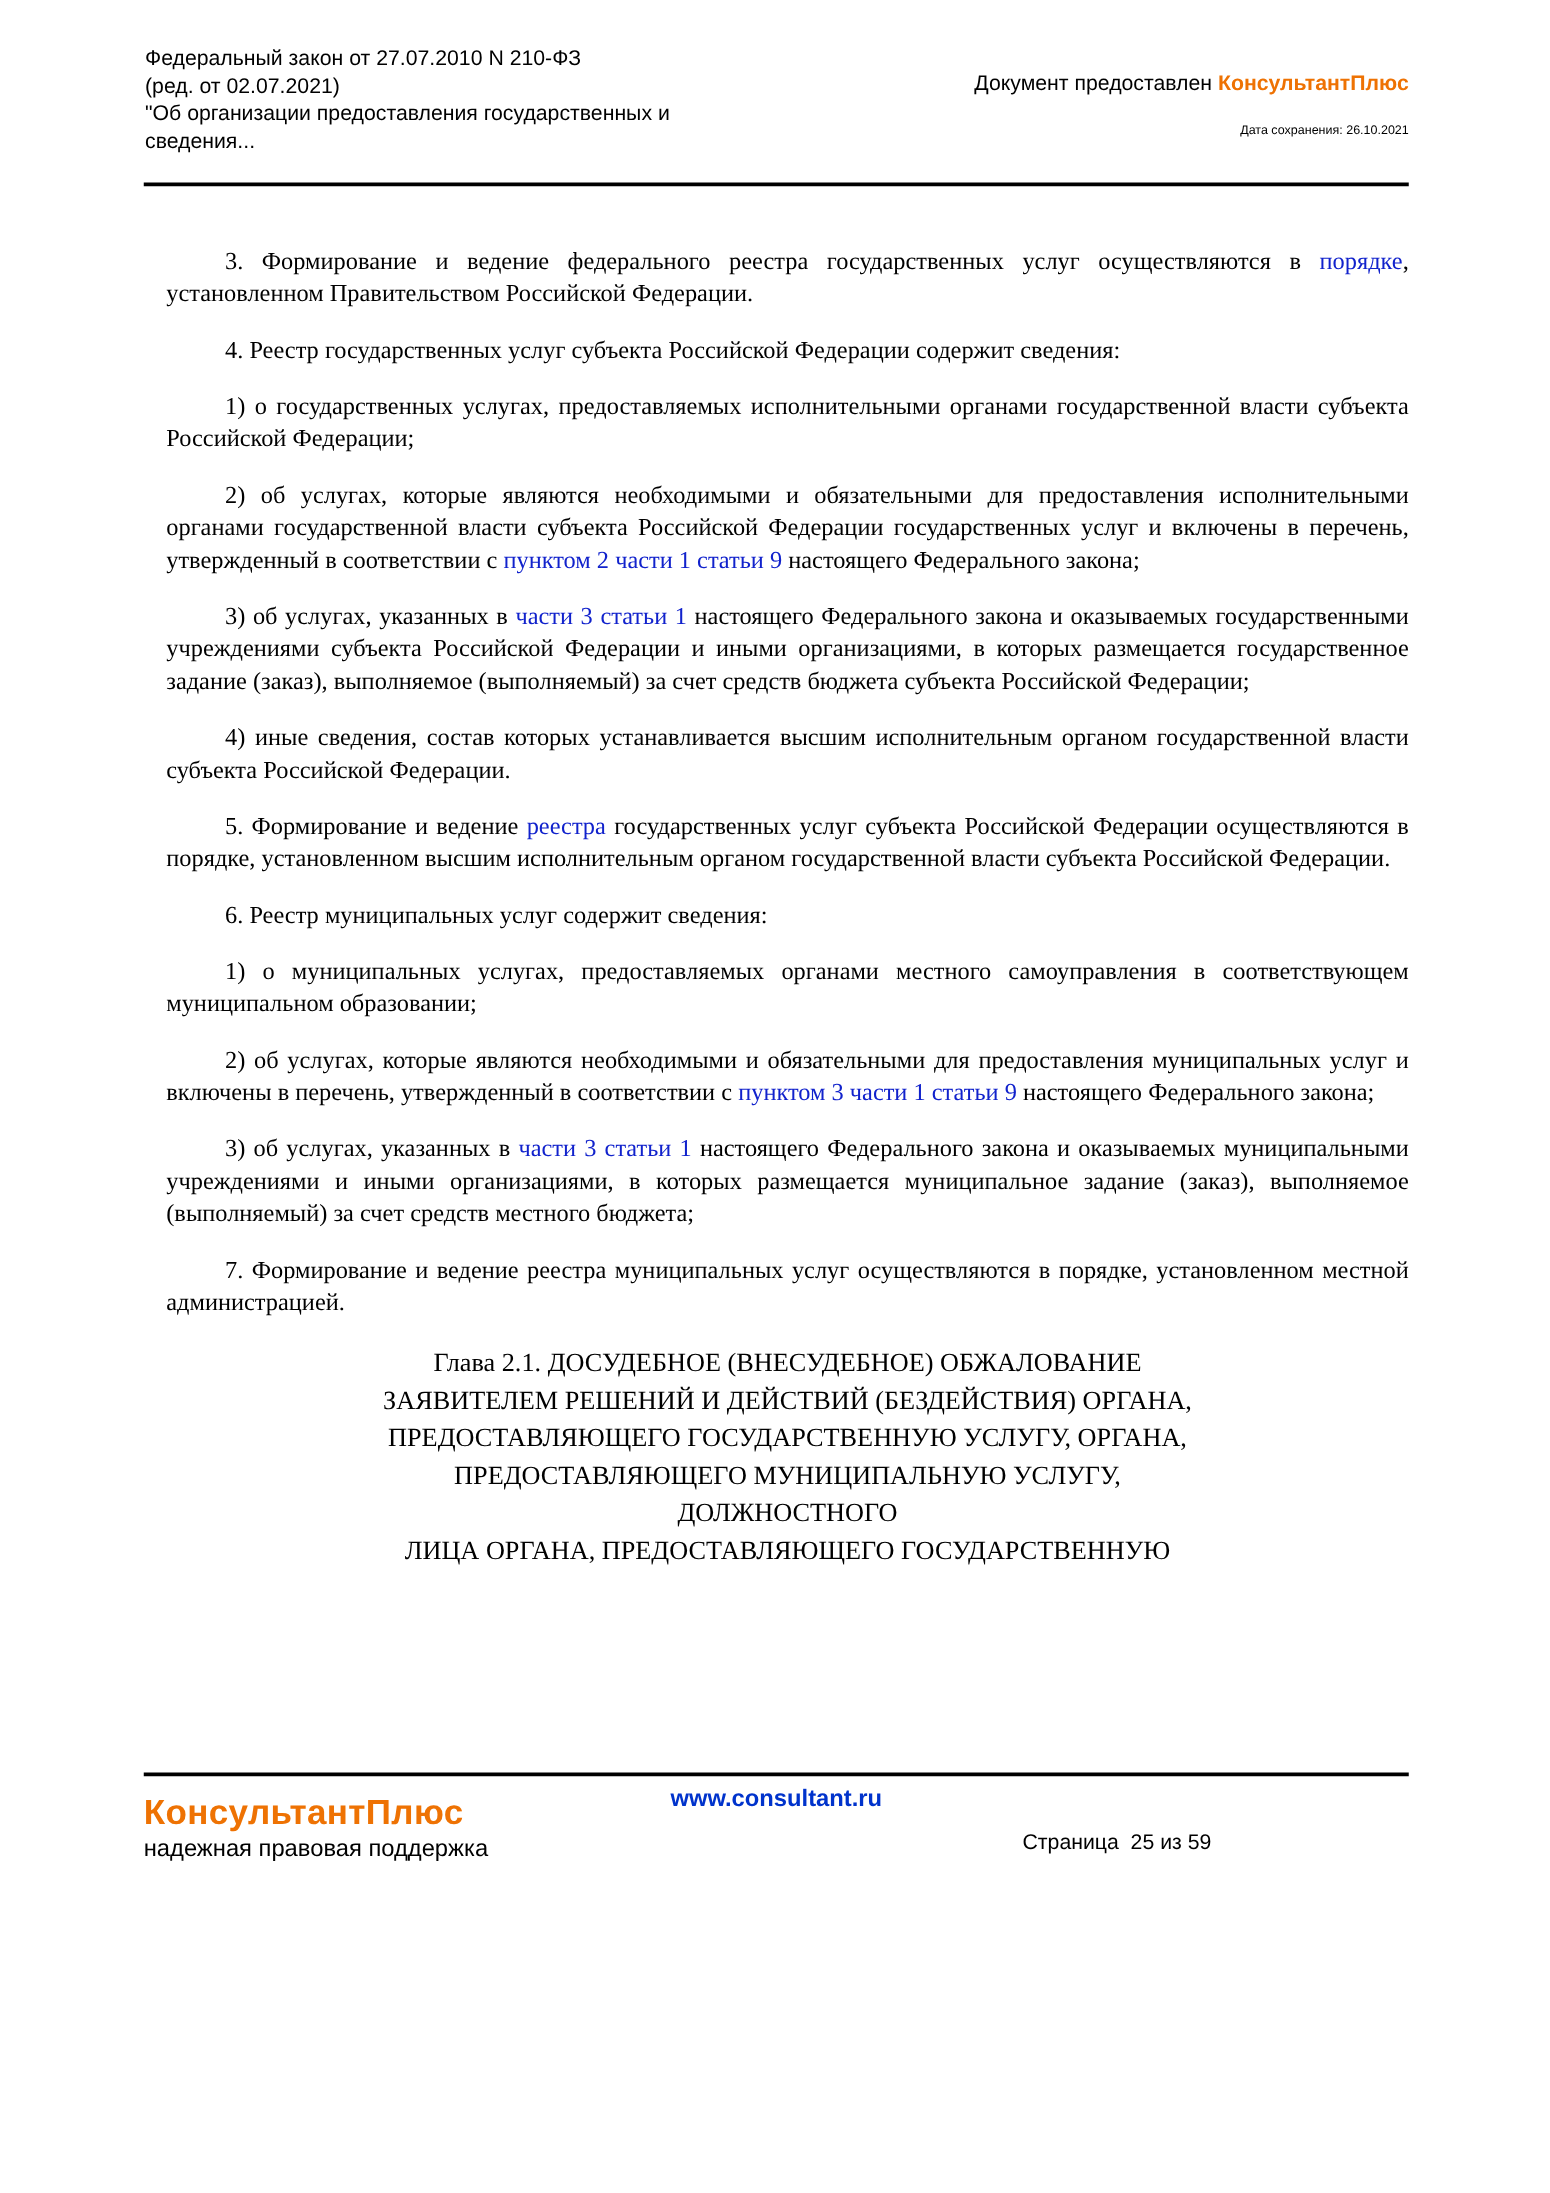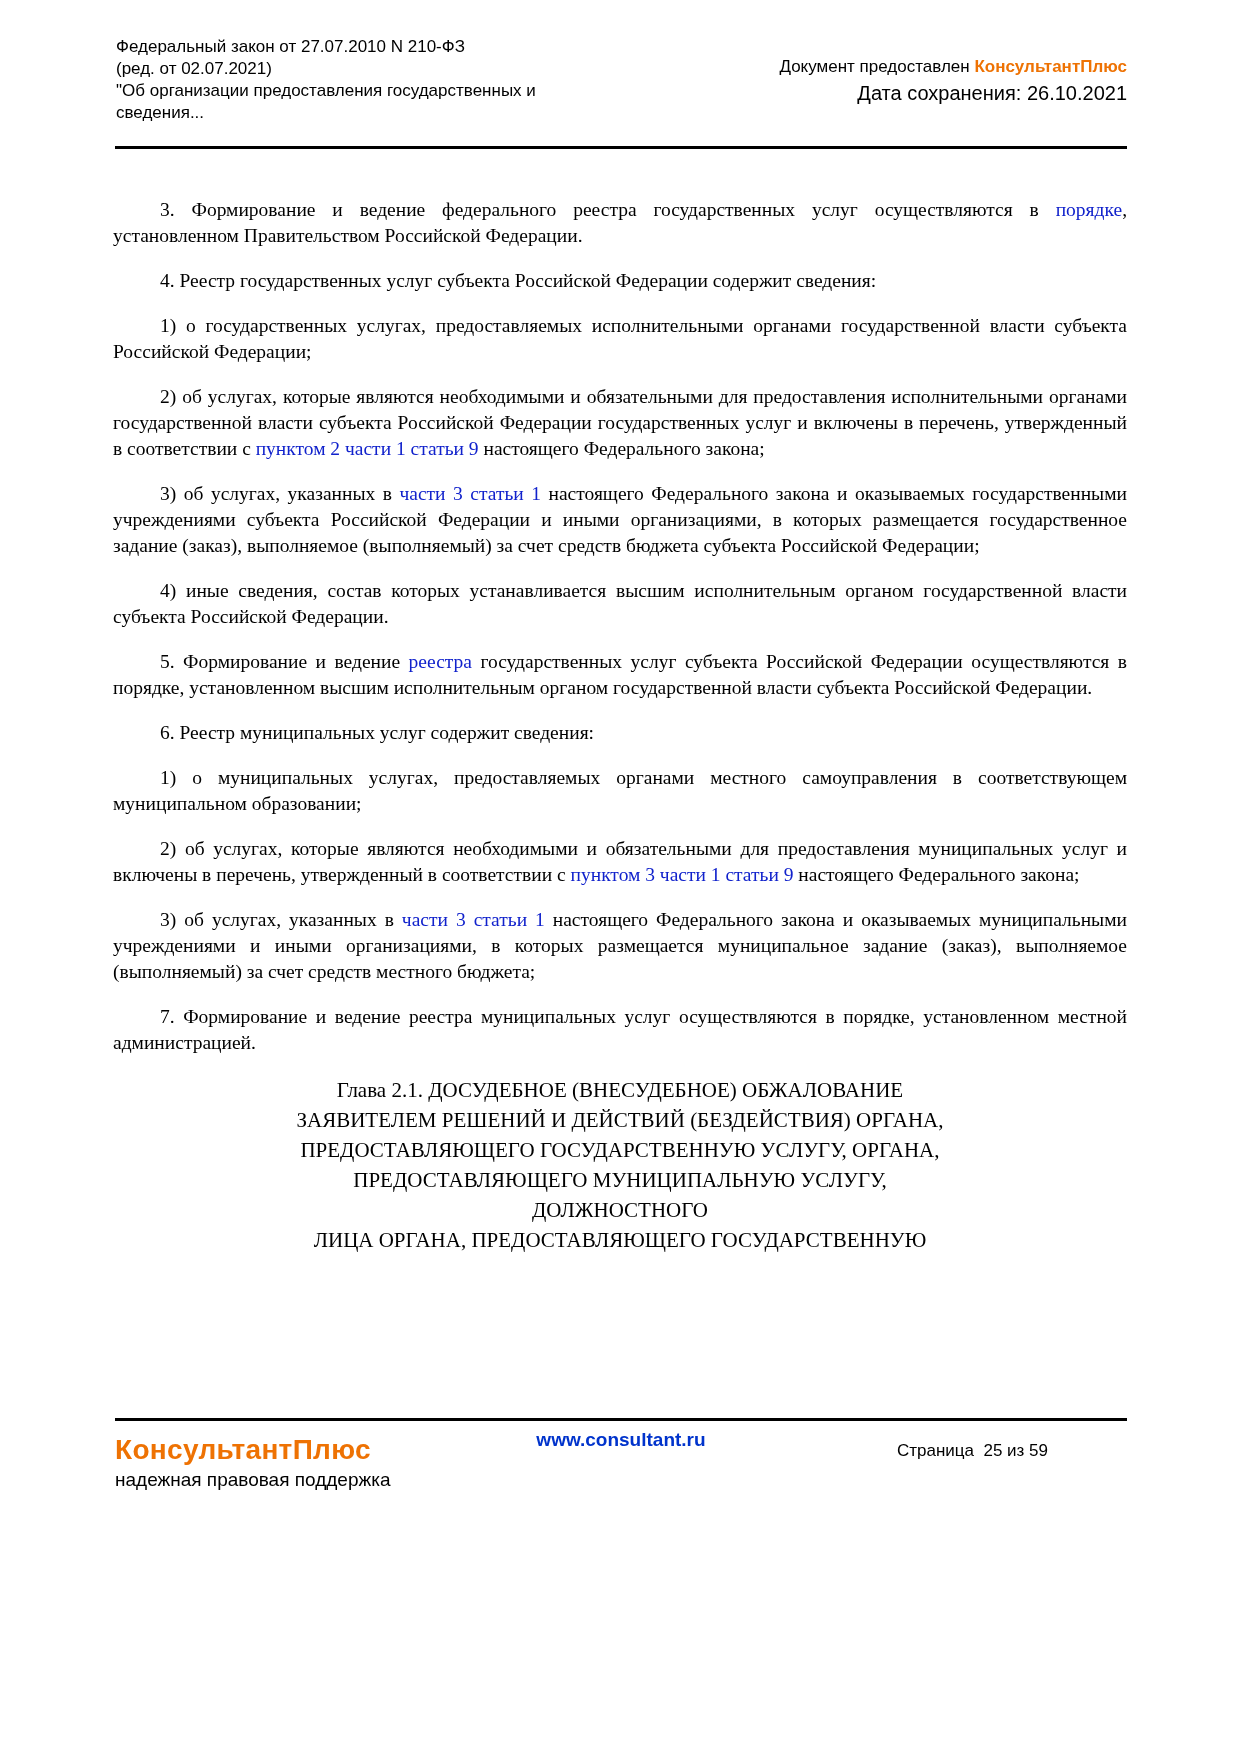--- a/index.html
+++ b/index.html
@@ -12,47 +12,47 @@
     overflow:hidden;
   }
   .header {
     position:absolute; left:116px; right:113px; top:36px;
     display:flex; justify-content:space-between; align-items:flex-start;
     font-family:"Liberation Sans","DejaVu Sans",sans-serif;
   }
   .header-left { font-size:17px; line-height:22px; max-width:600px; }
   .header-right { text-align:right; padding-top:20px; font-size:17px; line-height:22px; }
   .brand { font-weight:bold; color:var(--brand-orange,#ee7203); }
-  .save-date { font-size:20px; margin-top:4px; }
+  .save-date { font-size:10px; margin-top:16px; }
 
   .rule { position:absolute; left:115px; right:113px; height:3px; background:var(--rule,#000); }
   .rule-top { top:146px; }
   .rule-bottom { top:1418px; }
 
   .doc-body {
-    position:absolute; left:113px; right:113px; top:197px; height:1210px;
+    position:absolute; left:133px; right:113px; top:197px; height:1210px;
     overflow:hidden; font-size:19.5px;
   }
   .para { text-align:justify; text-indent:47px; line-height:26px; margin:0 0 19px 0; }
   .doc-link { color:var(--link-blue,#1122cc); cursor:pointer; }
   .chapter-heading {
     text-align:center; font-weight:normal; font-size:21px; line-height:30px;
     white-space:pre-line; margin-top:4px;
   }
 
   .footer {
     position:absolute; left:115px; right:113px; top:1421px; display:flex;
     font-family:"Liberation Sans","DejaVu Sans",sans-serif;
   }
   .footer-left { flex:1; padding-top:13px; }
   .logo-text { font-size:28px; font-weight:bold; color:var(--brand-orange,#ee7203); letter-spacing:0.3px; }
   .logo-tagline { font-size:19px; margin-top:3px; color:#000; }
   .footer-center { flex:1; text-align:center; padding-top:8px; }
   .footer-url { color:var(--url-blue,#0033cc); font-weight:bold; font-size:19px; cursor:pointer; }
-  .footer-right { flex:1; text-align:center; font-size:17px; white-space:pre; }
+  .footer-right { flex:1; text-align:left; padding-top:23px; font-size:17px; white-space:pre; }
 </style>
 </head>
 <body>
 
 <div class="page">
 
   <header class="header">
     <div class="header-left">
       <div>Федеральный закон от 27.07.2010 N 210-ФЗ</div>
       <div>(ред. от 02.07.2021)</div>

